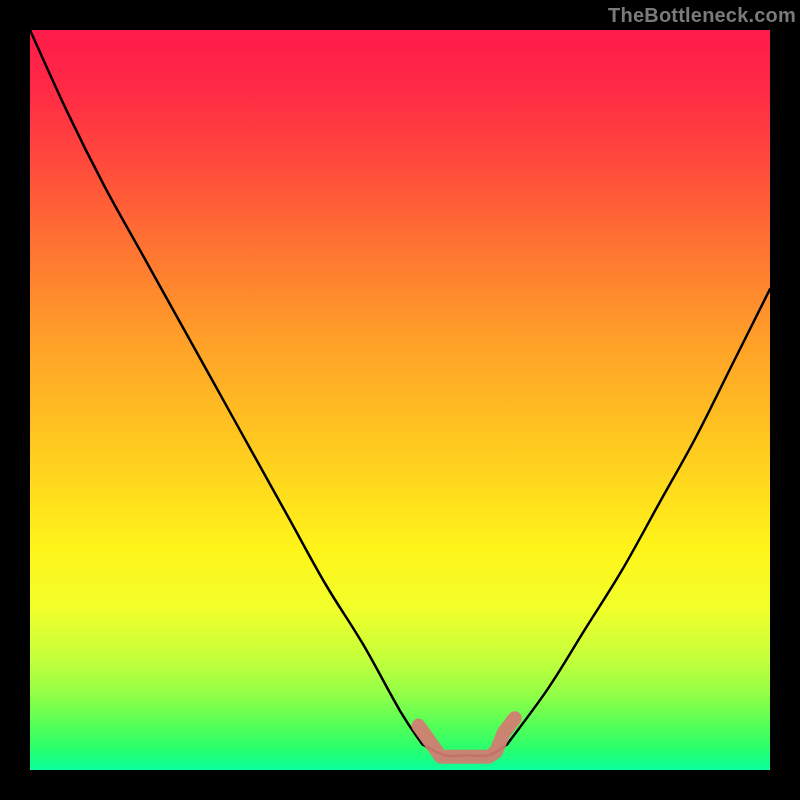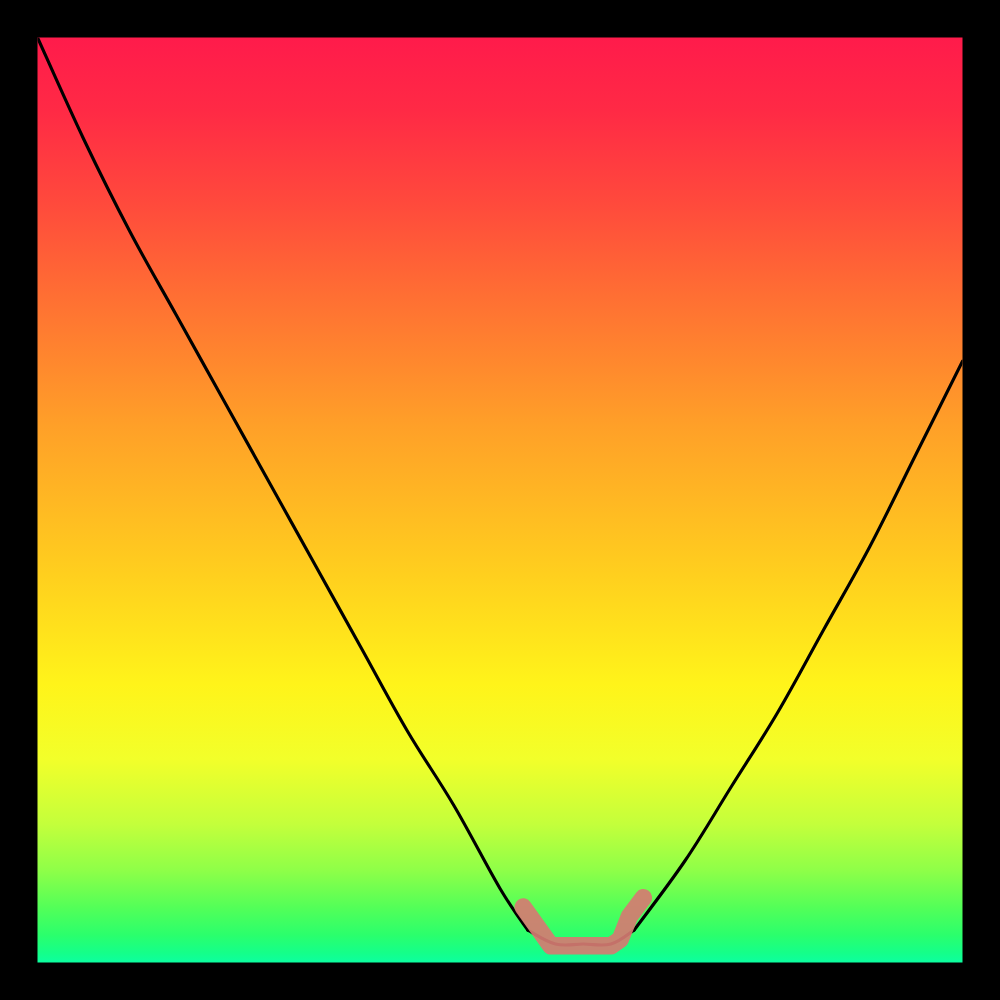--- a/index.html
+++ b/index.html
@@ -57,20 +57,21 @@
     top: 0;
     width: 100%;
     height: 100%;
     pointer-events: none;
   }
 </style>
 </head>
 <body>
 
 <div class="frame">
+  <div class="watermark">TheBottleneck.com</div>
 
   <div class="plot-area">
     <svg class="curve" viewBox="0 0 740 740" preserveAspectRatio="none">
       <path id="left-path" fill="none" stroke="#000000" stroke-width="2.5" stroke-linecap="round" stroke-linejoin="round" d="M 0.00 0.00 C 6.66 14.65, 23.68 53.43, 37.00 81.40 C 50.32 109.37, 60.68 130.09, 74.00 155.40 C 87.32 180.71, 97.68 198.02, 111.00 222.00 C 124.32 245.98, 134.68 264.62, 148.00 288.60 C 161.32 312.58, 171.68 331.22, 185.00 355.20 C 198.32 379.18, 208.68 397.82, 222.00 421.80 C 235.32 445.78, 245.68 464.42, 259.00 488.40 C 272.32 512.38, 282.68 532.36, 296.00 555.00 C 309.32 577.64, 319.68 591.56, 333.00 614.20 C 346.32 636.84, 359.34 662.82, 370.00 680.80 C 380.66 698.78, 388.20 708.11, 392.20 714.10"></path>
       <path id="flat-path" fill="none" stroke="#000000" stroke-width="2.5" stroke-linecap="round" stroke-linejoin="round" d="M 392.20 714.10 C 396.20 716.10, 406.41 723.20, 414.40 725.20 C 422.39 727.20, 428.61 725.20, 436.60 725.20 C 444.59 725.20, 451.47 727.20, 458.80 725.20 C 466.13 723.20, 473.97 716.10, 477.30 714.10"></path>
       <path id="right-path" fill="none" stroke="#000000" stroke-width="2.5" stroke-linecap="round" stroke-linejoin="round" d="M 477.30 714.10 C 484.63 704.11, 504.01 679.25, 518.00 658.60 C 531.99 637.95, 541.68 620.71, 555.00 599.40 C 568.32 578.09, 578.68 562.84, 592.00 540.20 C 605.32 517.56, 615.68 497.58, 629.00 473.60 C 642.32 449.62, 652.68 432.31, 666.00 407.00 C 679.32 381.69, 689.68 359.64, 703.00 333.00 C 716.32 306.36, 733.34 272.32, 740.00 259.00"></path>
       <path id="marker-path" fill="none" stroke="#d57b72" stroke-width="14" stroke-linecap="round" stroke-linejoin="round" opacity="0.92" d="M 388.50 695.60 L 407.00 721.50 L 410.70 726.68 L 414.40 726.68 L 429.20 726.68 L 444.00 726.68 L 458.80 726.68 L 466.20 721.50 L 473.60 703.00 L 484.70 688.20"></path>
     </svg>
   </div>
 </div>

